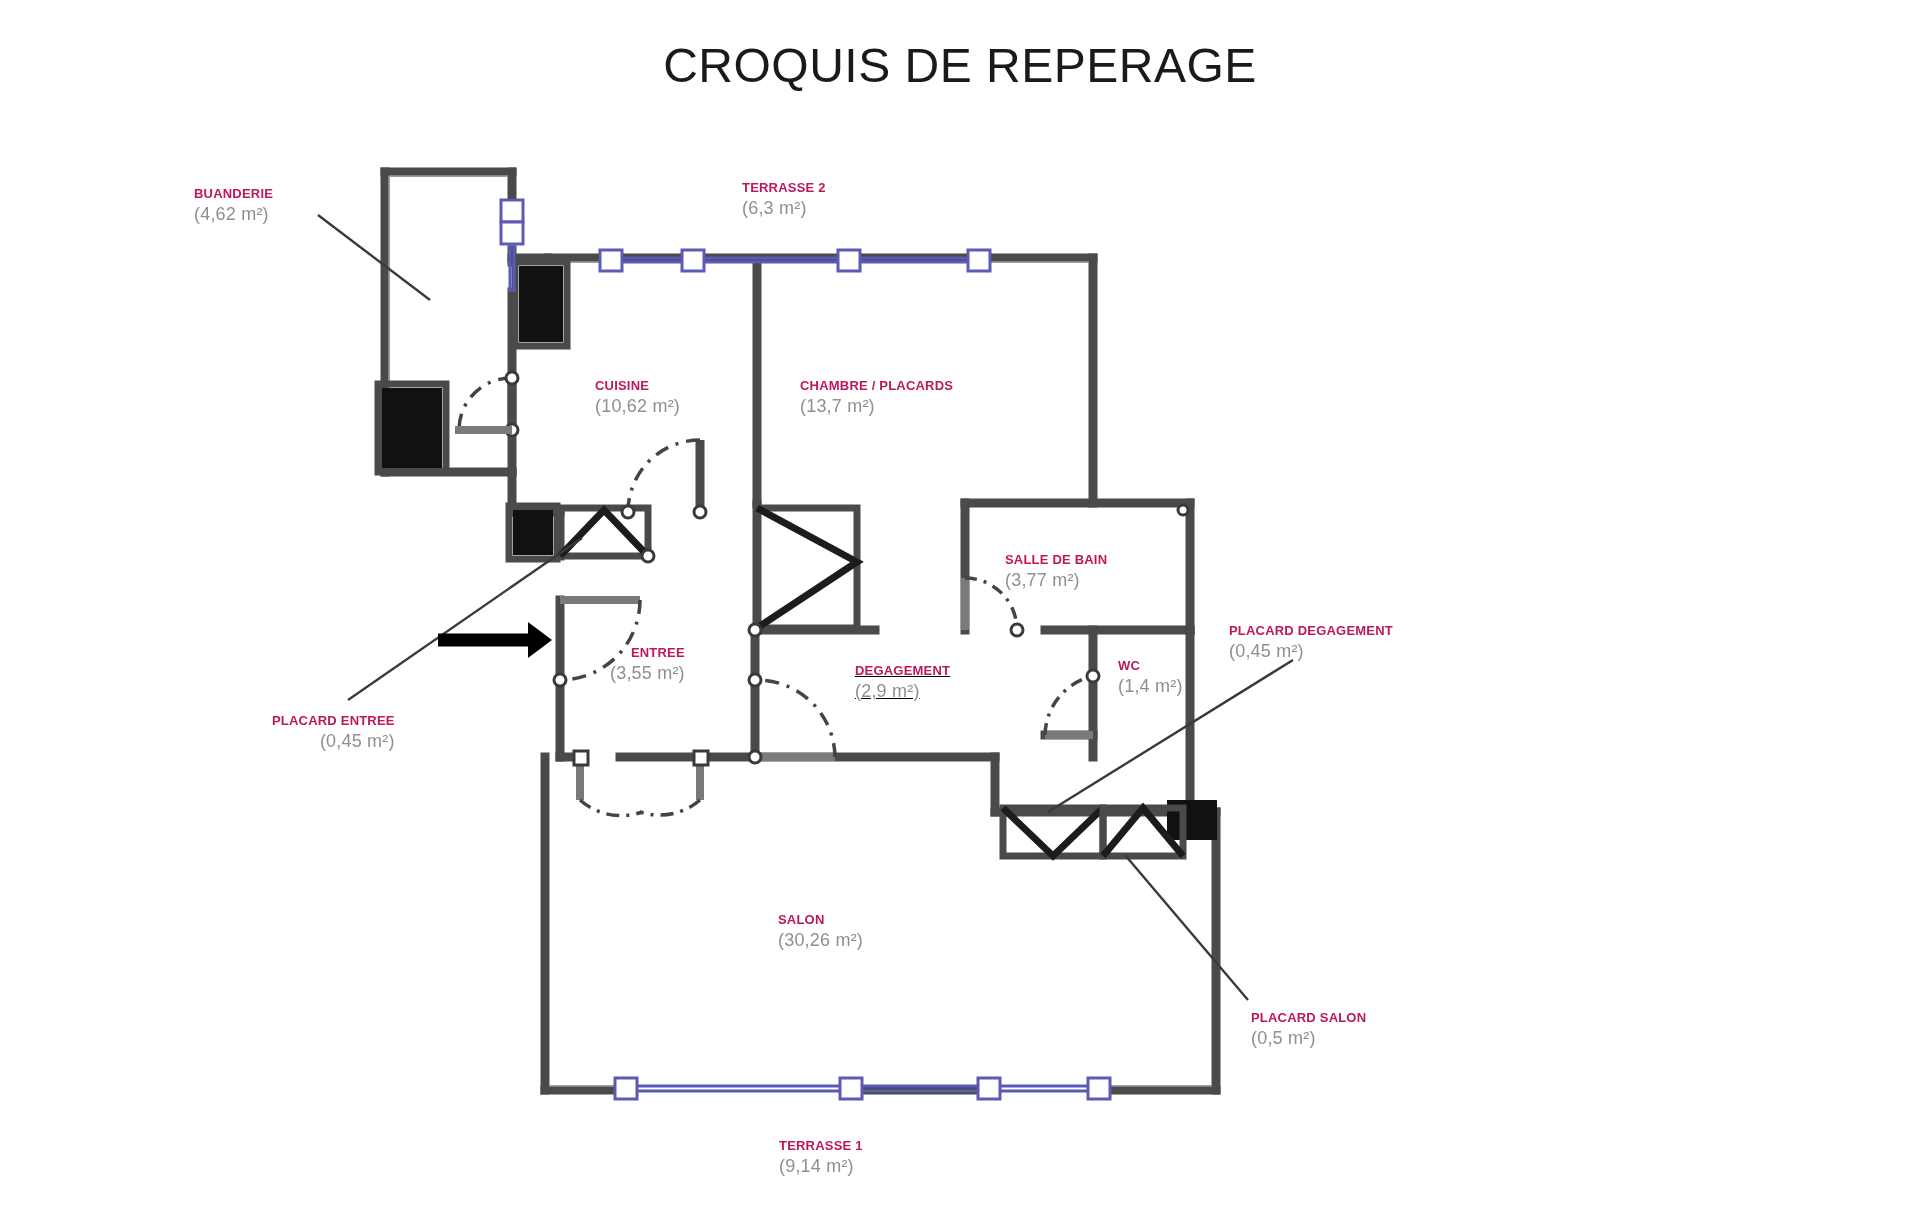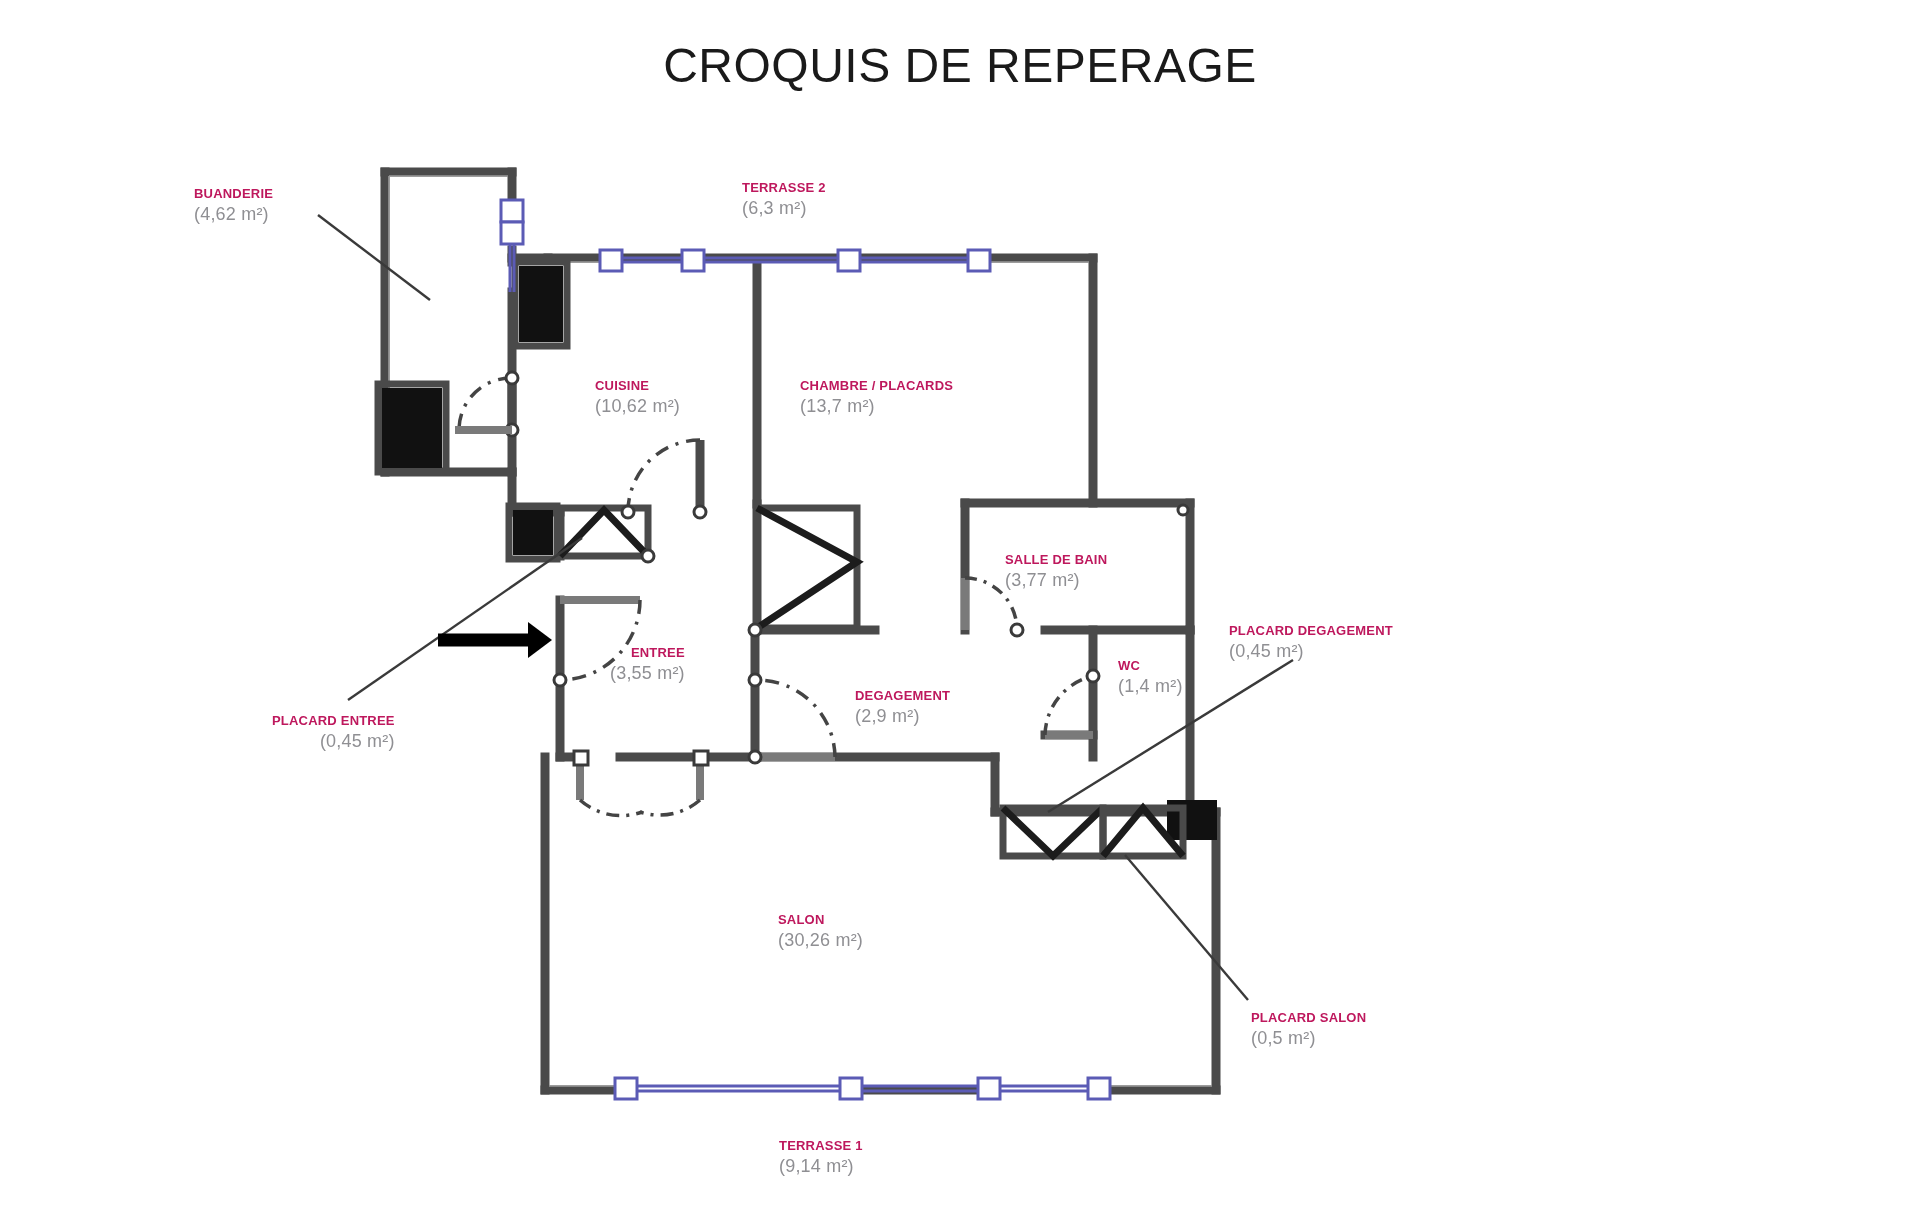--- a/index.html
+++ b/index.html
@@ -249,21 +249,21 @@
   <div class="lbl" style="left:1005px; top:532px;margin-top:20px;">
     <span class="name">SALLE DE BAIN</span>
     <span class="area">(3,77 m²)</span>
   </div>
 
   <div class="lbl" style="left:610px; top:645px;text-align:right;">
     <span class="name">ENTREE</span>
     <span class="area">(3,55 m²)</span>
   </div>
 
-  <div class="lbl" style="left:855px; top:688px;">
+  <div class="lbl" style="left:855px; top:663px;text-decoration:underline;">
     <span class="name">DEGAGEMENT</span>
     <span class="area">(2,9 m²)</span>
   </div>
 
   <div class="lbl" style="left:1118px; top:658px;">
     <span class="name">WC</span>
     <span class="area">(1,4 m²)</span>
   </div>
 
   <div class="lbl" style="left:1229px; top:623px;">

